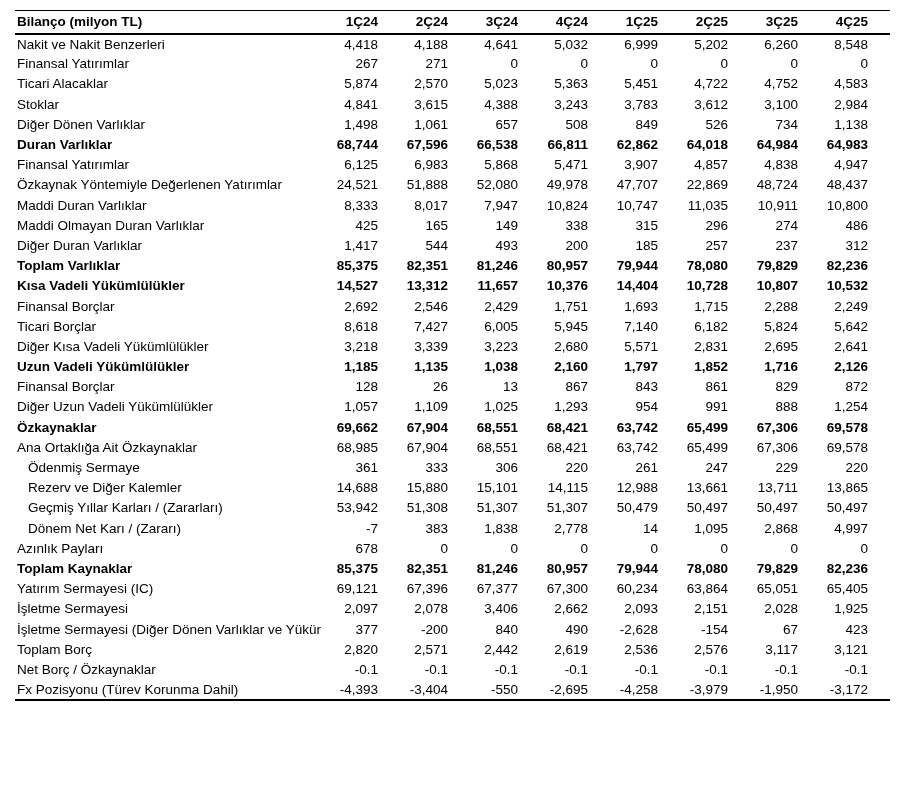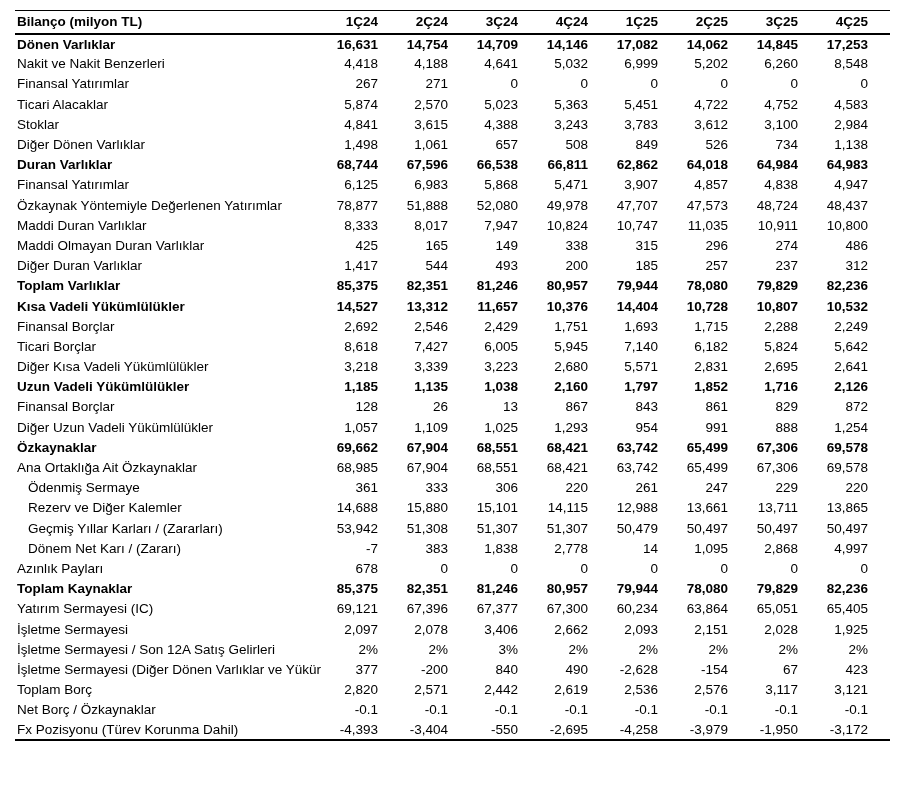--- a/index.html
+++ b/index.html
@@ -64,31 +64,20 @@
           <th class="num">2Ç24</th>
           <th class="num">3Ç24</th>
           <th class="num">4Ç24</th>
           <th class="num">1Ç25</th>
           <th class="num">2Ç25</th>
           <th class="num">3Ç25</th>
           <th class="num">4Ç25</th>
         </tr>
     </thead>
     <tbody>
-        <tr class="bold">
-          <td class="label">Dönen Varlıklar</td>
-          <td class="num">16,631</td>
-          <td class="num">14,754</td>
-          <td class="num">14,709</td>
-          <td class="num">14,146</td>
-          <td class="num">17,082</td>
-          <td class="num">14,062</td>
-          <td class="num">14,845</td>
-          <td class="num">17,253</td>
-        </tr>
         <tr>
           <td class="label">Nakit ve Nakit Benzerleri</td>
           <td class="num">4,418</td>
           <td class="num">4,188</td>
           <td class="num">4,641</td>
           <td class="num">5,032</td>
           <td class="num">6,999</td>
           <td class="num">5,202</td>
           <td class="num">6,260</td>
           <td class="num">8,548</td>
@@ -154,26 +143,26 @@
           <td class="num">6,983</td>
           <td class="num">5,868</td>
           <td class="num">5,471</td>
           <td class="num">3,907</td>
           <td class="num">4,857</td>
           <td class="num">4,838</td>
           <td class="num">4,947</td>
         </tr>
         <tr>
           <td class="label">Özkaynak Yöntemiyle Değerlenen Yatırımlar</td>
-          <td class="num">78,877</td>
+          <td class="num">24,521</td>
           <td class="num">51,888</td>
           <td class="num">52,080</td>
           <td class="num">49,978</td>
           <td class="num">47,707</td>
-          <td class="num">47,573</td>
+          <td class="num">22,869</td>
           <td class="num">48,724</td>
           <td class="num">48,437</td>
         </tr>
         <tr>
           <td class="label">Maddi Duran Varlıklar</td>
           <td class="num">8,333</td>
           <td class="num">8,017</td>
           <td class="num">7,947</td>
           <td class="num">10,824</td>
           <td class="num">10,747</td>
@@ -395,31 +384,20 @@
           <td class="num">2,097</td>
           <td class="num">2,078</td>
           <td class="num">3,406</td>
           <td class="num">2,662</td>
           <td class="num">2,093</td>
           <td class="num">2,151</td>
           <td class="num">2,028</td>
           <td class="num">1,925</td>
         </tr>
         <tr>
-          <td class="label">İşletme Sermayesi / Son 12A Satış Gelirleri</td>
-          <td class="num">2%</td>
-          <td class="num">2%</td>
-          <td class="num">3%</td>
-          <td class="num">2%</td>
-          <td class="num">2%</td>
-          <td class="num">2%</td>
-          <td class="num">2%</td>
-          <td class="num">2%</td>
-        </tr>
-        <tr>
           <td class="label">İşletme Sermayesi (Diğer Dönen Varlıklar ve Yükür</td>
           <td class="num">377</td>
           <td class="num">-200</td>
           <td class="num">840</td>
           <td class="num">490</td>
           <td class="num">-2,628</td>
           <td class="num">-154</td>
           <td class="num">67</td>
           <td class="num">423</td>
         </tr>

